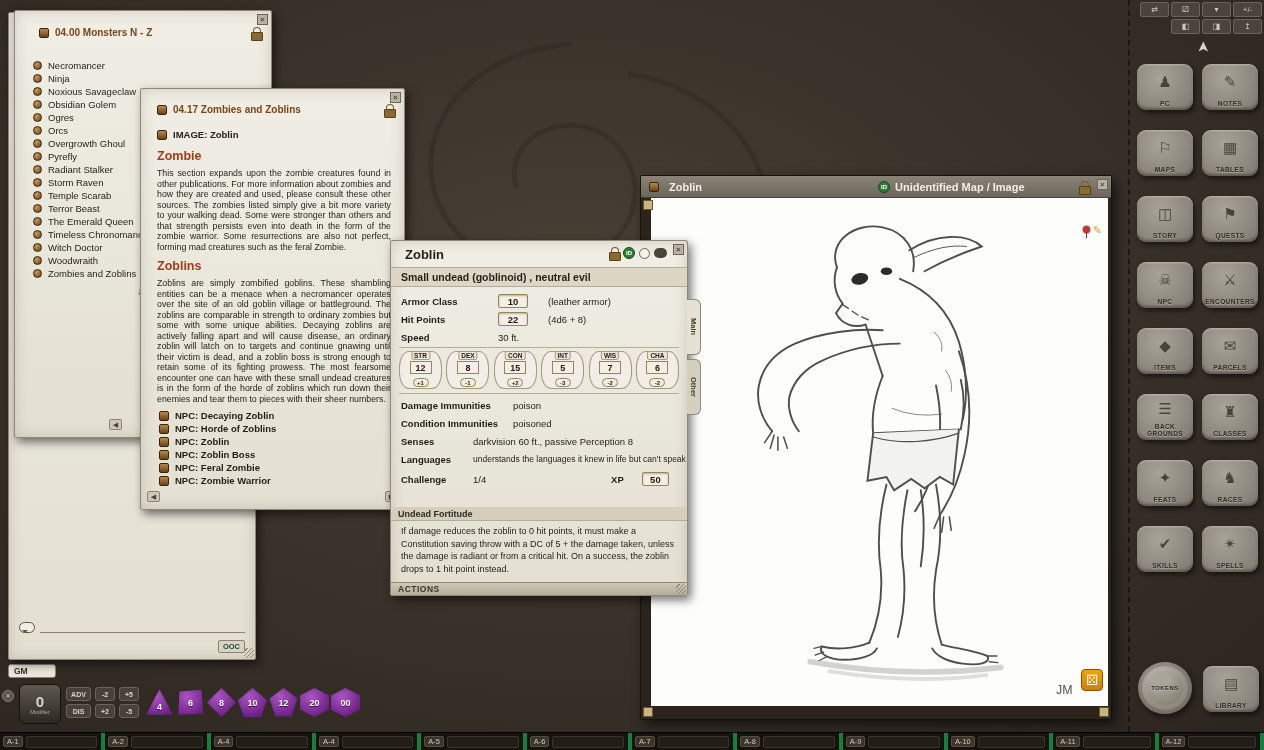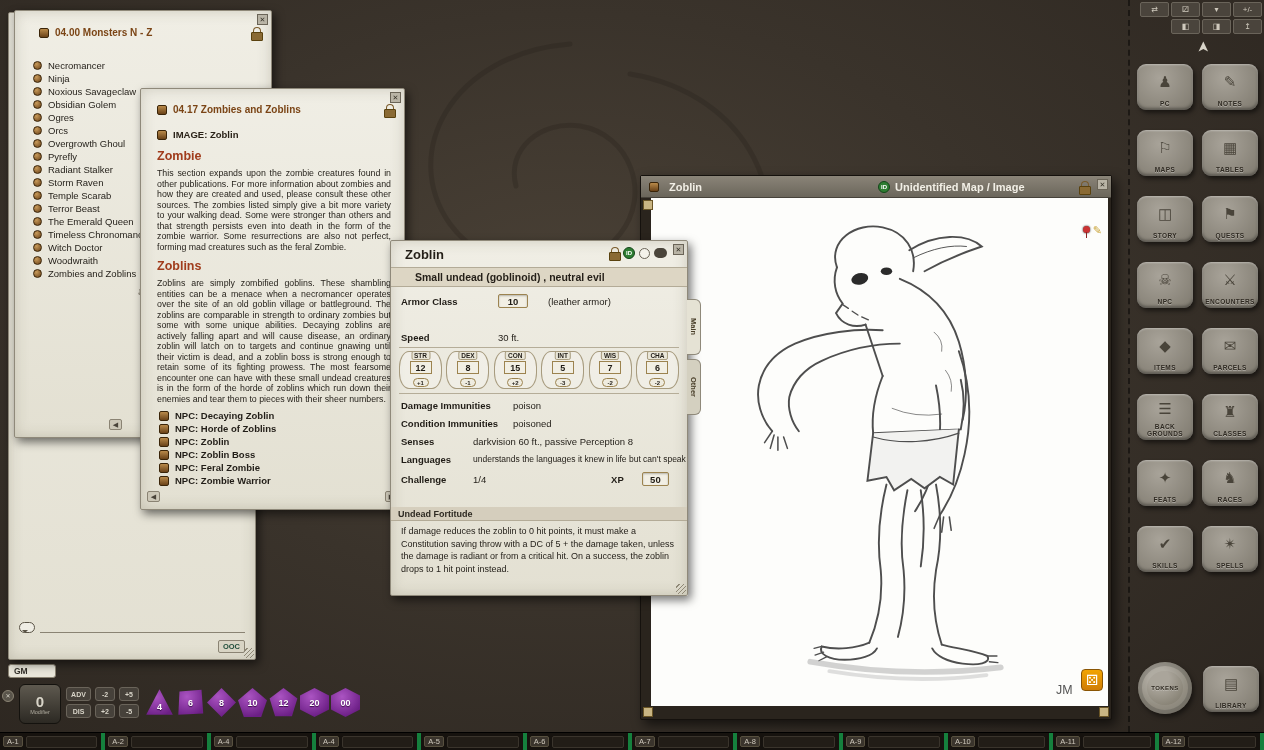--- a/index.html
+++ b/index.html
@@ -76,21 +76,21 @@
   #npc-window { left:390px; top:240px; width:298px; height:356px; z-index:5; }
   #npc-window .head { position:absolute; top:6px; left:14px; font-size:13px; font-weight:bold; color:#241f18; }
   .npc-icons { position:absolute; top:6px; right:20px; display:flex; gap:4px; align-items:center; }
   .id-badge { width:12px; height:12px; border-radius:50%; background:#2e7d32; color:#fff; font-size:6px; font-weight:bold;
     display:flex; align-items:center; justify-content:center; border:1px solid #14461a; }
   .circle-icon { width:11px; height:11px; border-radius:50%; border:1.5px solid #6a6457; background:#f4f2ea; }
   .bubble-dark { width:13px; height:10px; border-radius:5px; background:#4a443a; position:relative; }
   .bubble-dark::after{ content:""; position:absolute; left:2px; bottom:-3px; border:3px solid transparent; border-top-color:#4a443a;}
   .type-bar { position:absolute; top:26px; left:0; right:0; height:20px; background:#ddd6c4;
     border-top:1px solid #b3ab97; border-bottom:1px solid #b3ab97; font-size:10.5px; font-weight:bold;
-    display:flex; align-items:center; padding-left:24px; color:#241f18; }
+    display:flex; align-items:center; padding-left:10px; color:#241f18; }
   .stat-row { position:absolute; left:10px; right:10px; height:16px; font-size:9.5px; display:flex; align-items:center;gap:12px; }
   .stat-row .lbl { font-weight:bold; width:85px; flex:none; }
   .val-box { display:inline-flex; align-items:center; justify-content:center; width:30px; height:14px;
     background:#f2efe4; border:1px solid #9c834f; border-radius:2px; font-weight:bold; font-size:9.5px;
     box-shadow: inset 0 1px 2px rgba(0,0,0,.25); margin-right:8px; }
   .hr { position:absolute; left:8px; right:8px; border-top:1px solid #b5ad98; }
   .abilities { position:absolute; top:110px; left:8px; right:8px; display:flex; justify-content:space-between; }
   .ability { width:43px; height:38px; border:1px solid #a79b7e; border-radius:10px/16px; position:relative;
     background:rgba(255,255,255,.25); }
   .ability .nm { position:absolute; top:-1px; left:50%; transform:translateX(-50%); font-size:6.5px; font-weight:bold;
@@ -395,20 +395,25 @@
     <span class="circle-icon"></span>
     <span class="bubble-dark"></span>
   </div>
   <div class="type-bar">Small undead (goblinoid) , neutral evil</div>
 
   <div class="stat-row" style="top:52px;">
     <span class="lbl">Armor Class</span>
     <span class="val-box">10</span>
     <span>(leather armor)</span>
   </div>
+  <div class="stat-row" style="top:70px;">
+    <span class="lbl">Hit Points</span>
+    <span class="val-box">22</span>
+    <span>(4d6 + 8)</span>
+  </div>
   <div class="stat-row" style="top:88px;">
     <span class="lbl">Speed</span>
     <span>30 ft.</span>
   </div>
   <div class="hr" style="top:106px;"></div>
 
   <div class="abilities">
       <div class="ability">
       <span class="nm">STR</span>
       <span class="sc">12</span>
@@ -460,20 +465,21 @@
   </div>
   <div class="stat-row" style="top:230px;">
     <span class="lbl" style="width:60px;">Challenge</span>
     <span style="width:100px;">1/4</span>
     <span style="font-weight:bold; margin-left:36px; margin-right:6px;">XP</span>
     <span class="val-box">50</span>
   </div>
 
   <div class="sub-bar" style="top:266px;">Undead Fortitude</div>
   <div class="trait-text" style="top:284px;">If damage reduces the zoblin to 0 hit points, it must make a Constitution saving throw with a DC of 5 + the damage taken, unless the damage is radiant or from a critical hit. On a success, the zoblin drops to 1 hit point instead.</div>
+  <div class="sect-bar" style="top:341px;">ACTIONS</div>
 
   <div class="side-tabs">
     <div class="side-tab">Main</div>
     <div class="side-tab inactive">Other</div>
   </div>
   <div class="resize-grip"></div>
 </div>
 
 <div class="topbar">
   <span style="display:flex; gap:2px;">

